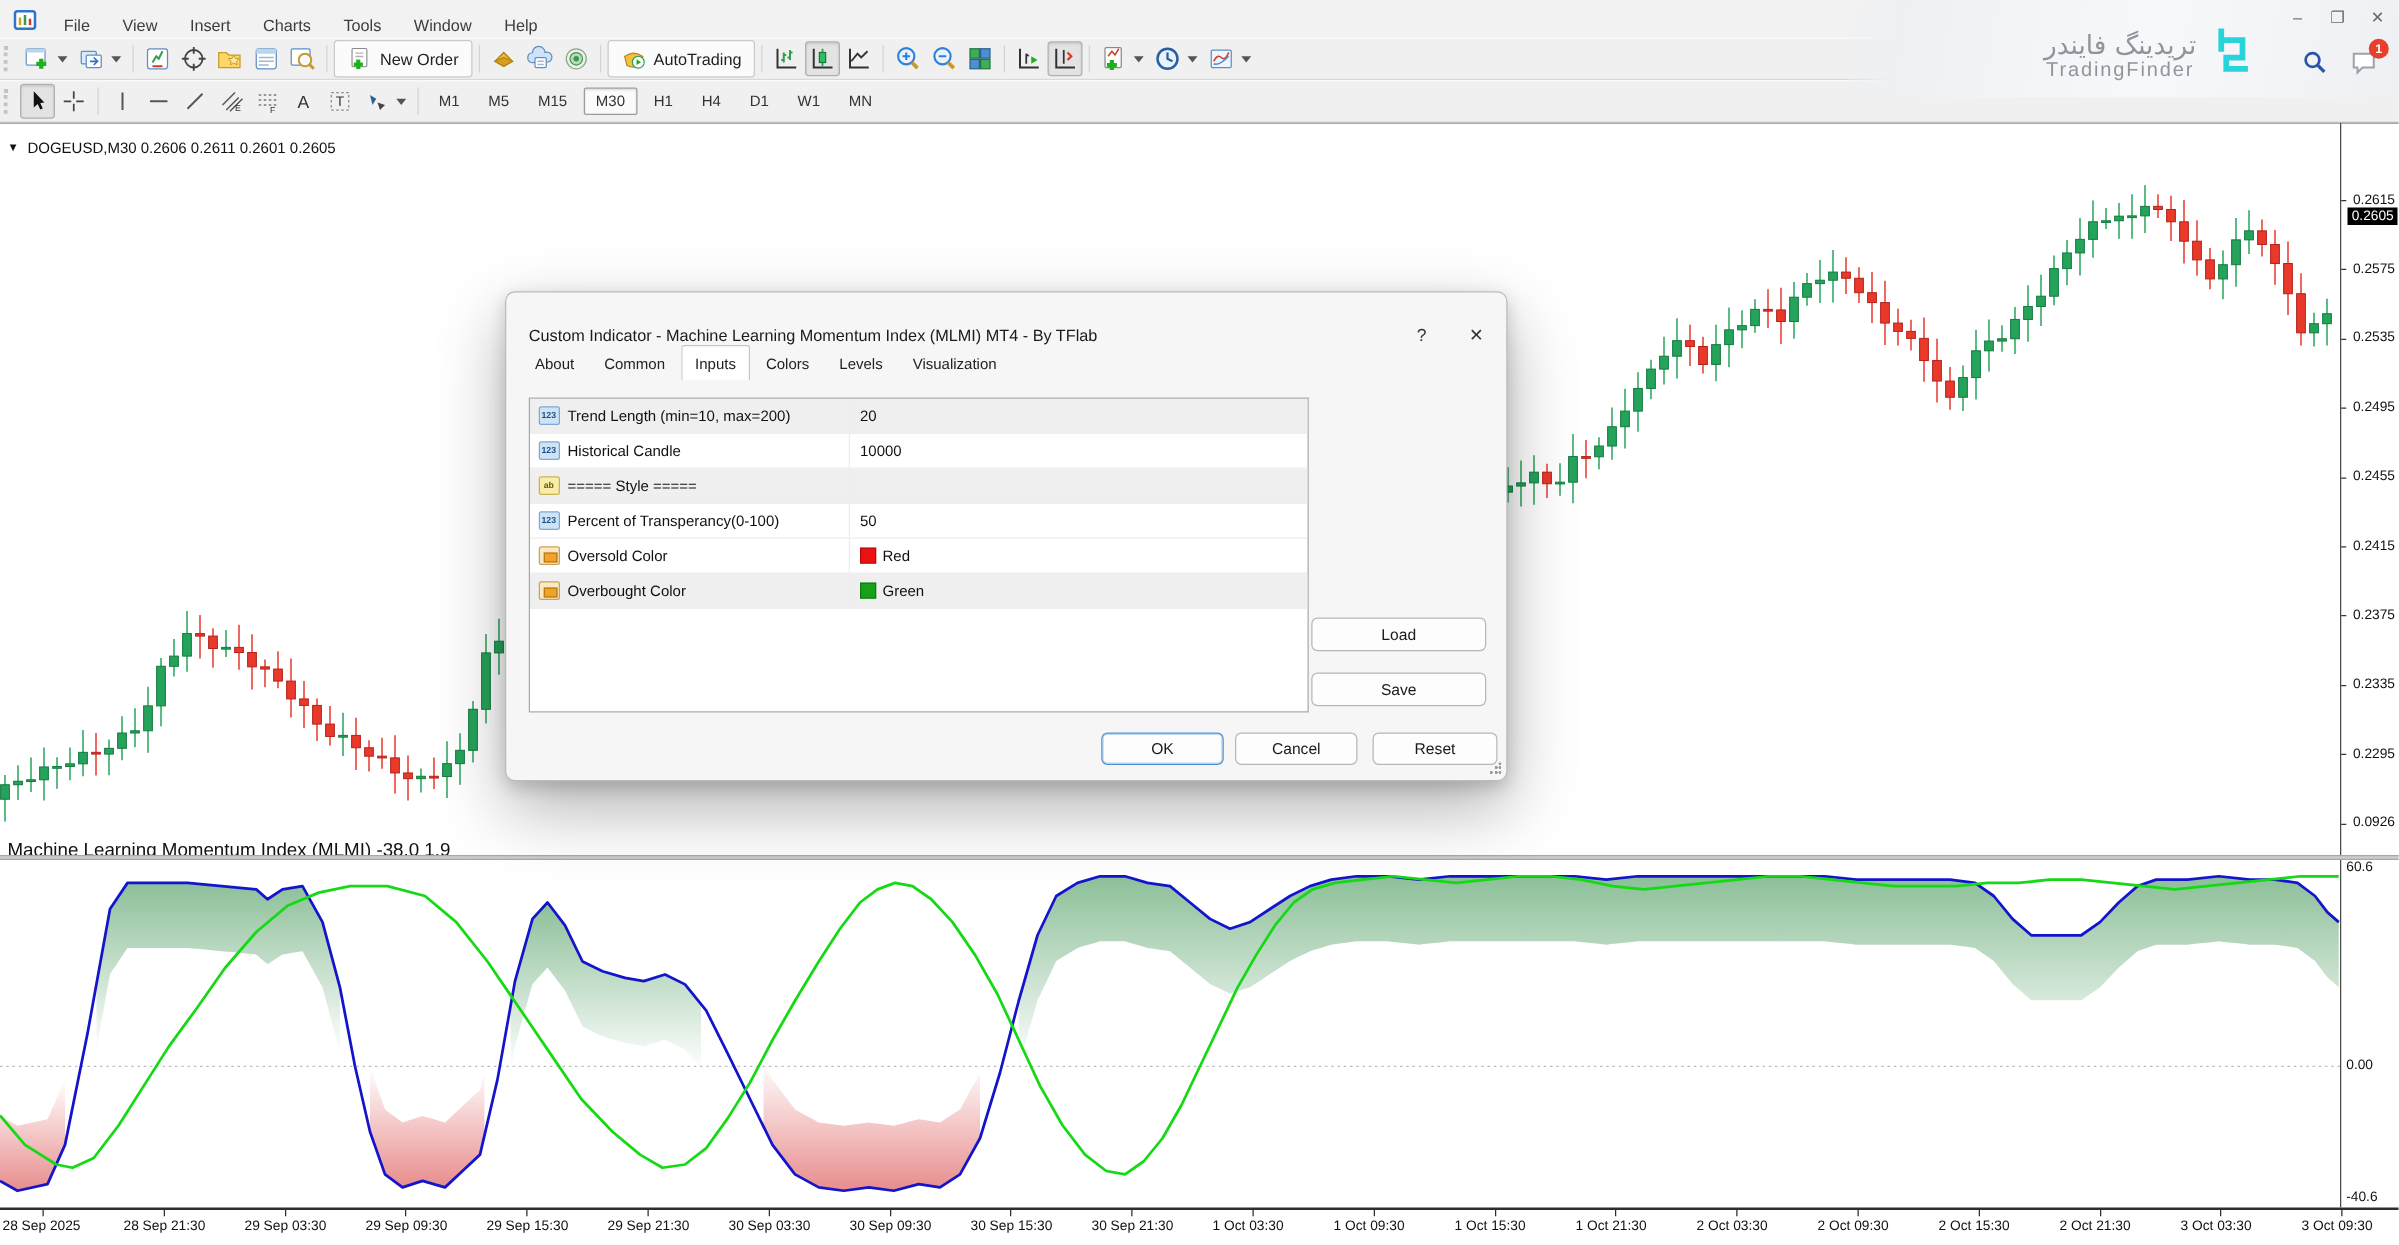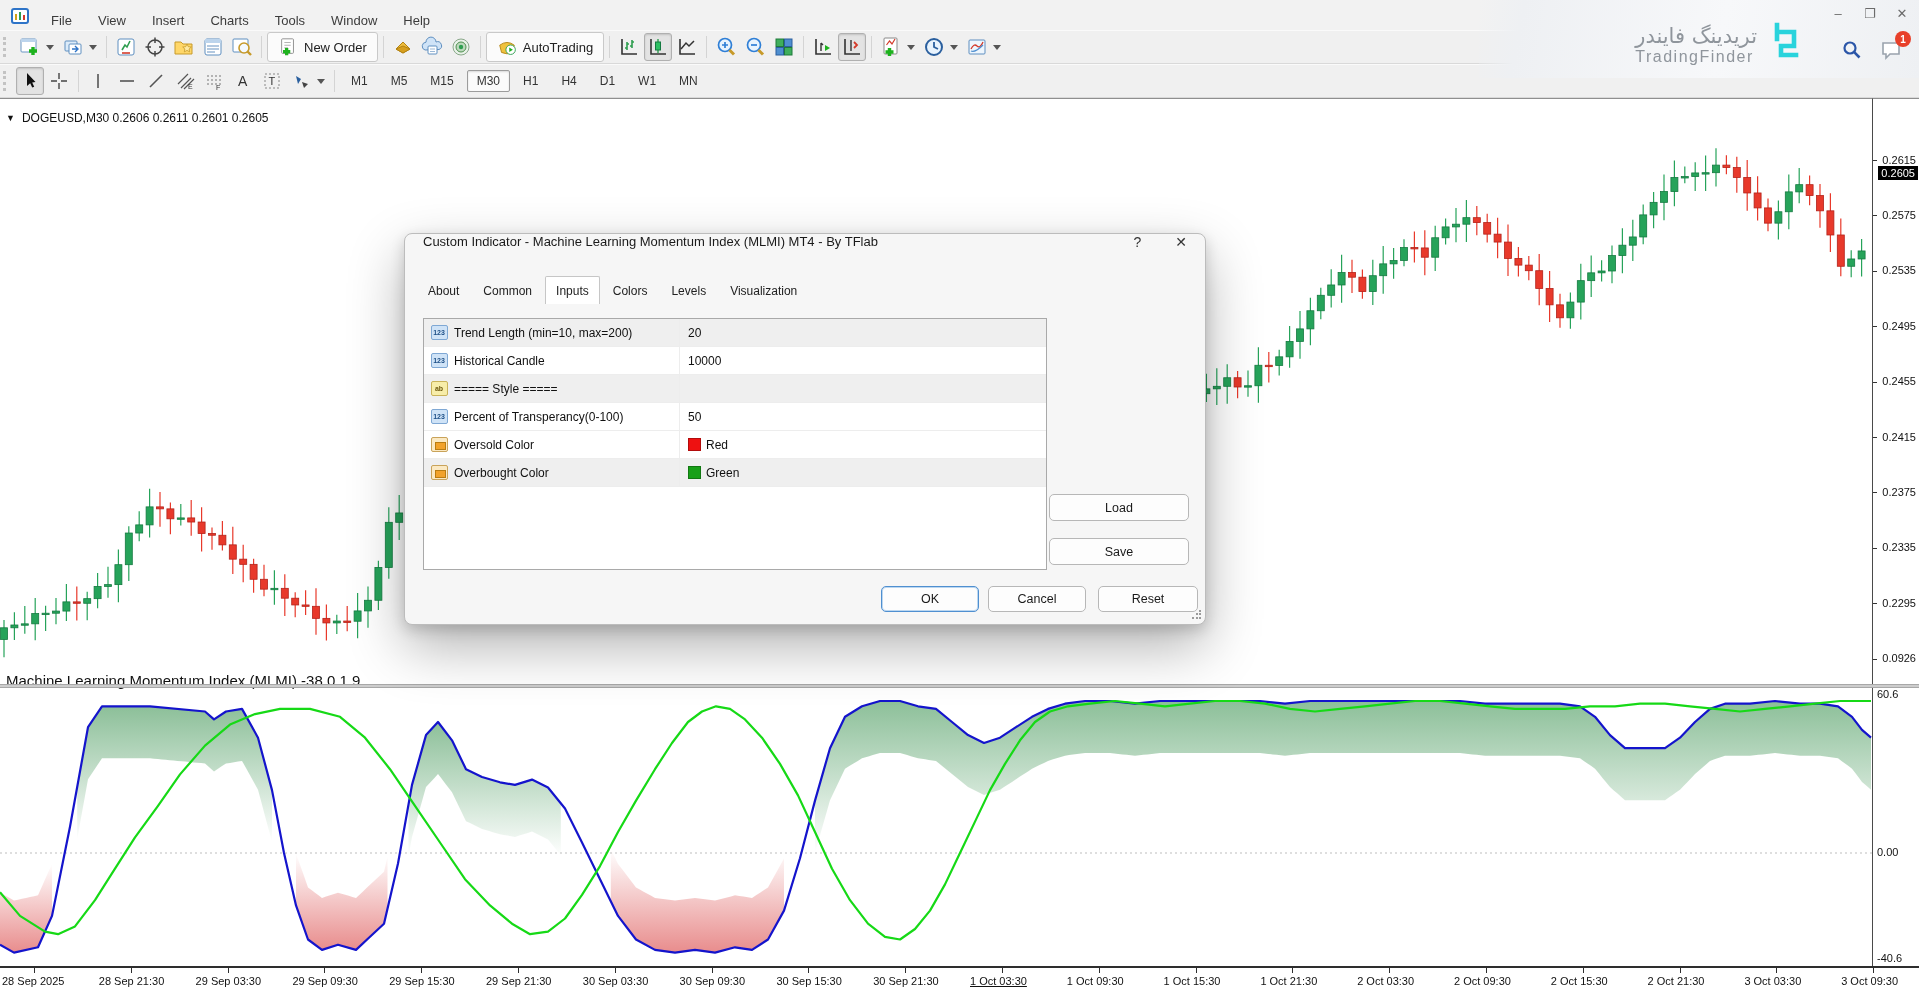--- a/index.html
+++ b/index.html
@@ -26,21 +26,21 @@
   .tb-btn{display:flex;align-items:center;gap:6px;height:28px;padding:0 10px;
           background:#fbfbfb;border:1px solid #c9c9c9;border-radius:3px;font-size:13px;color:#222;}
   .tf{padding:3px 9px;font-size:12px;color:#333;border:1px solid transparent;border-radius:2px;margin:0 1px;}
   .tf.active{background:#fbfbfb;border-color:#9c9c9c;box-shadow:inset 0 1px 2px rgba(0,0,0,.14);}
   
   #branding{position:absolute;top:0;right:0;width:440px;height:78px;z-index:20;
             background:linear-gradient(100deg,rgba(242,243,245,0) 0%,#eef0f3 10%,#f7f8fa 55%,#eef0f3 100%);}
   .winctrl{position:absolute;top:6px;right:8px;display:flex;gap:14px;font-size:13px;color:#6b6b6b;}
   .winctrl span{width:18px;text-align:center;}
   #logo-wrap{position:absolute;top:22px;right:116px;display:flex;align-items:center;gap:12px;}
-  .logo-txt{text-align:left;color:#8f959c;}
+  .logo-txt{text-align:center;color:#8f959c;}
   .logo-fa{font-family:"DejaVu Sans",sans-serif;font-size:21px;line-height:22px;}
   .logo-en{font-size:16px;letter-spacing:1.5px;line-height:19px;color:#8f959c;}
   #hdr-icons{position:absolute;top:38px;right:16px;display:flex;gap:16px;align-items:center;}
   .badge{position:absolute;top:-7px;right:-8px;width:16px;height:16px;border-radius:50%;
          background:#e8402a;color:#fff;font-size:10px;font-weight:bold;
          display:flex;align-items:center;justify-content:center;}
   
   #chart-panel{position:absolute;left:0;top:98px;width:1919px;height:586px;background:#fff;
                border-top:1px solid #8f8f8f;box-sizing:border-box;}
   #chart-title{position:absolute;left:6px;top:111px;font-size:12px;color:#111;display:flex;gap:7px;align-items:center;z-index:5;}
@@ -58,21 +58,21 @@
             border-left:1px solid #4a4a4a;box-sizing:border-box;z-index:6;}
   #time-axis{position:absolute;left:0;top:966px;width:1919px;height:30px;background:#fff;
              border-top:2px solid #2e2e2e;box-sizing:border-box;z-index:6;}
   .t-label{position:absolute;top:7px;font-size:11px;color:#111;white-space:nowrap;}
   .t-tick{position:absolute;top:0;width:1px;height:5px;background:#2e2e2e;}
   svg.canvas{position:absolute;left:0;}
   
   #dialog{position:absolute;left:404px;top:233px;width:802px;height:392px;background:#f6f6f6;
           border:1px solid #bcbcbc;border-radius:8px;box-sizing:border-box;z-index:50;
           box-shadow:0 22px 55px rgba(0,0,0,.30),0 5px 14px rgba(0,0,0,.16);}
-  .dlg-title{height:42px;display:flex;align-items:flex-start;padding:0 18px;font-size:13px;color:#1a1a1a;}
+  .dlg-title{height:42px;display:flex;align-items:flex-end;padding:0 18px;font-size:13px;color:#1a1a1a;}
   .dlg-title .spacer{flex:1;}
   .dlg-help{font-size:14px;color:#333;margin-right:34px;}
   .dlg-close{font-size:14px;color:#333;}
   .tabs{display:flex;gap:2px;padding:0 12px;font-size:12px;position:relative;top:2px;}
   .tab{padding:5px 10px 6px;color:#222;border:1px solid transparent;border-bottom:none;}
   .tab.active{background:#fff;border-color:#c6c6c6;border-radius:2px 2px 0 0;position:relative;top:-2px;padding-top:7px;}
   .ptable{position:absolute;left:18px;top:84px;width:624px;height:252px;background:#fff;
           border:1px solid #a9a9a9;box-sizing:border-box;font-size:12px;overflow:hidden;}
   .prow{display:flex;align-items:center;height:27px;border-bottom:1px solid #ededed;}
   .prow.shaded{background:#efefef;}
@@ -712,21 +712,21 @@
     <div class="t-label" style="left: 486px;">29 Sep 21:30</div>
     <div class="t-tick" style="left: 518px;"></div>
     <div class="t-label" style="left: 582.8px;">30 Sep 03:30</div>
     <div class="t-tick" style="left: 614.8px;"></div>
     <div class="t-label" style="left: 679.6px;">30 Sep 09:30</div>
     <div class="t-tick" style="left: 711.6px;"></div>
     <div class="t-label" style="left: 776.4px;">30 Sep 15:30</div>
     <div class="t-tick" style="left: 808.4px;"></div>
     <div class="t-label" style="left: 873.2px;">30 Sep 21:30</div>
     <div class="t-tick" style="left: 905.2px;"></div>
-    <div class="t-label" style="left: 970px; text-decoration: underline;">1 Oct 03:30</div>
+    <div class="t-label" style="left: 970px;">1 Oct 03:30</div>
     <div class="t-tick" style="left: 1002px;"></div>
     <div class="t-label" style="left: 1066.8px;">1 Oct 09:30</div>
     <div class="t-tick" style="left: 1098.8px;"></div>
     <div class="t-label" style="left: 1163.6px;">1 Oct 15:30</div>
     <div class="t-tick" style="left: 1195.6px;"></div>
     <div class="t-label" style="left: 1260.4px;">1 Oct 21:30</div>
     <div class="t-tick" style="left: 1292.4px;"></div>
     <div class="t-label" style="left: 1357.2px;">2 Oct 03:30</div>
     <div class="t-tick" style="left: 1389.2px;"></div>
     <div class="t-label" style="left: 1454px;">2 Oct 09:30</div>

